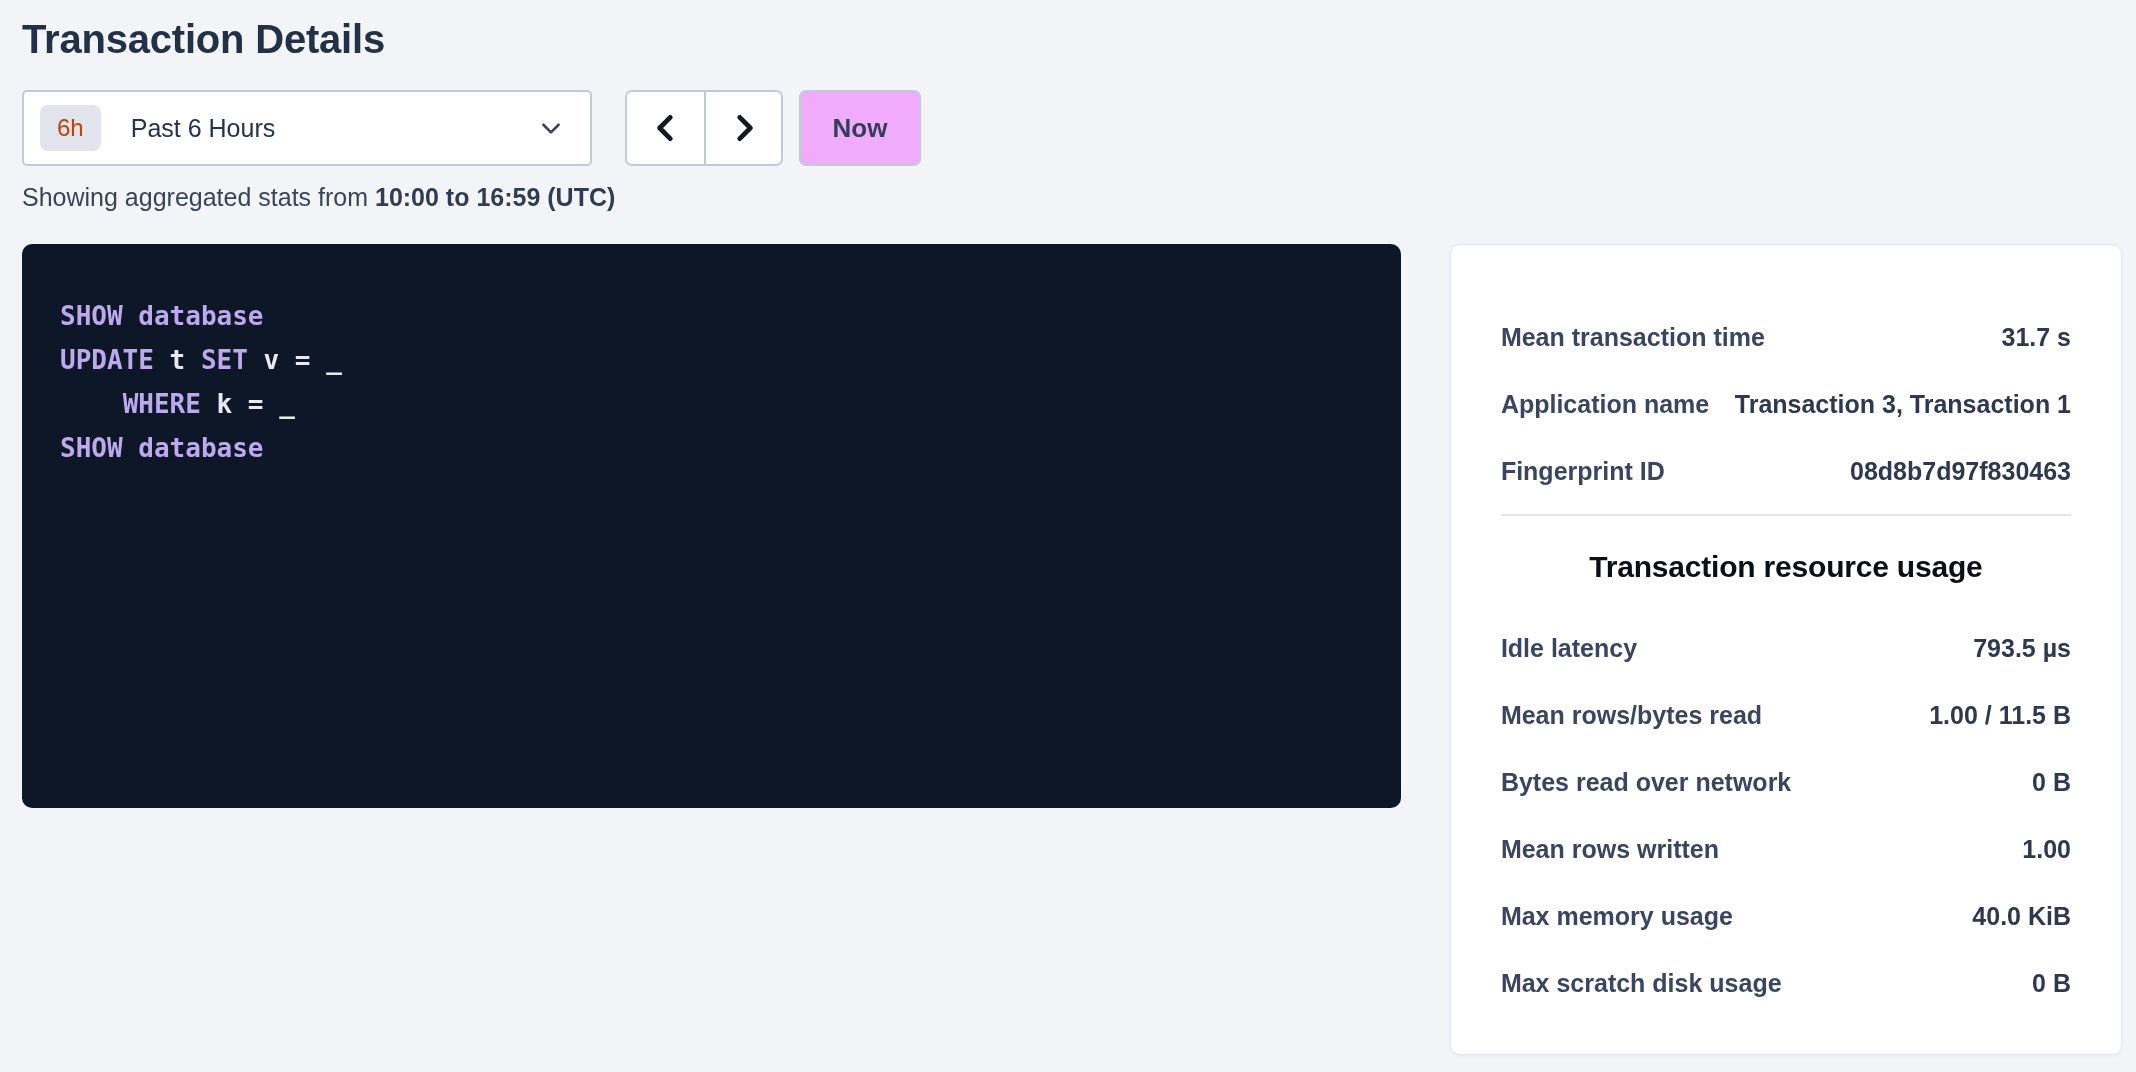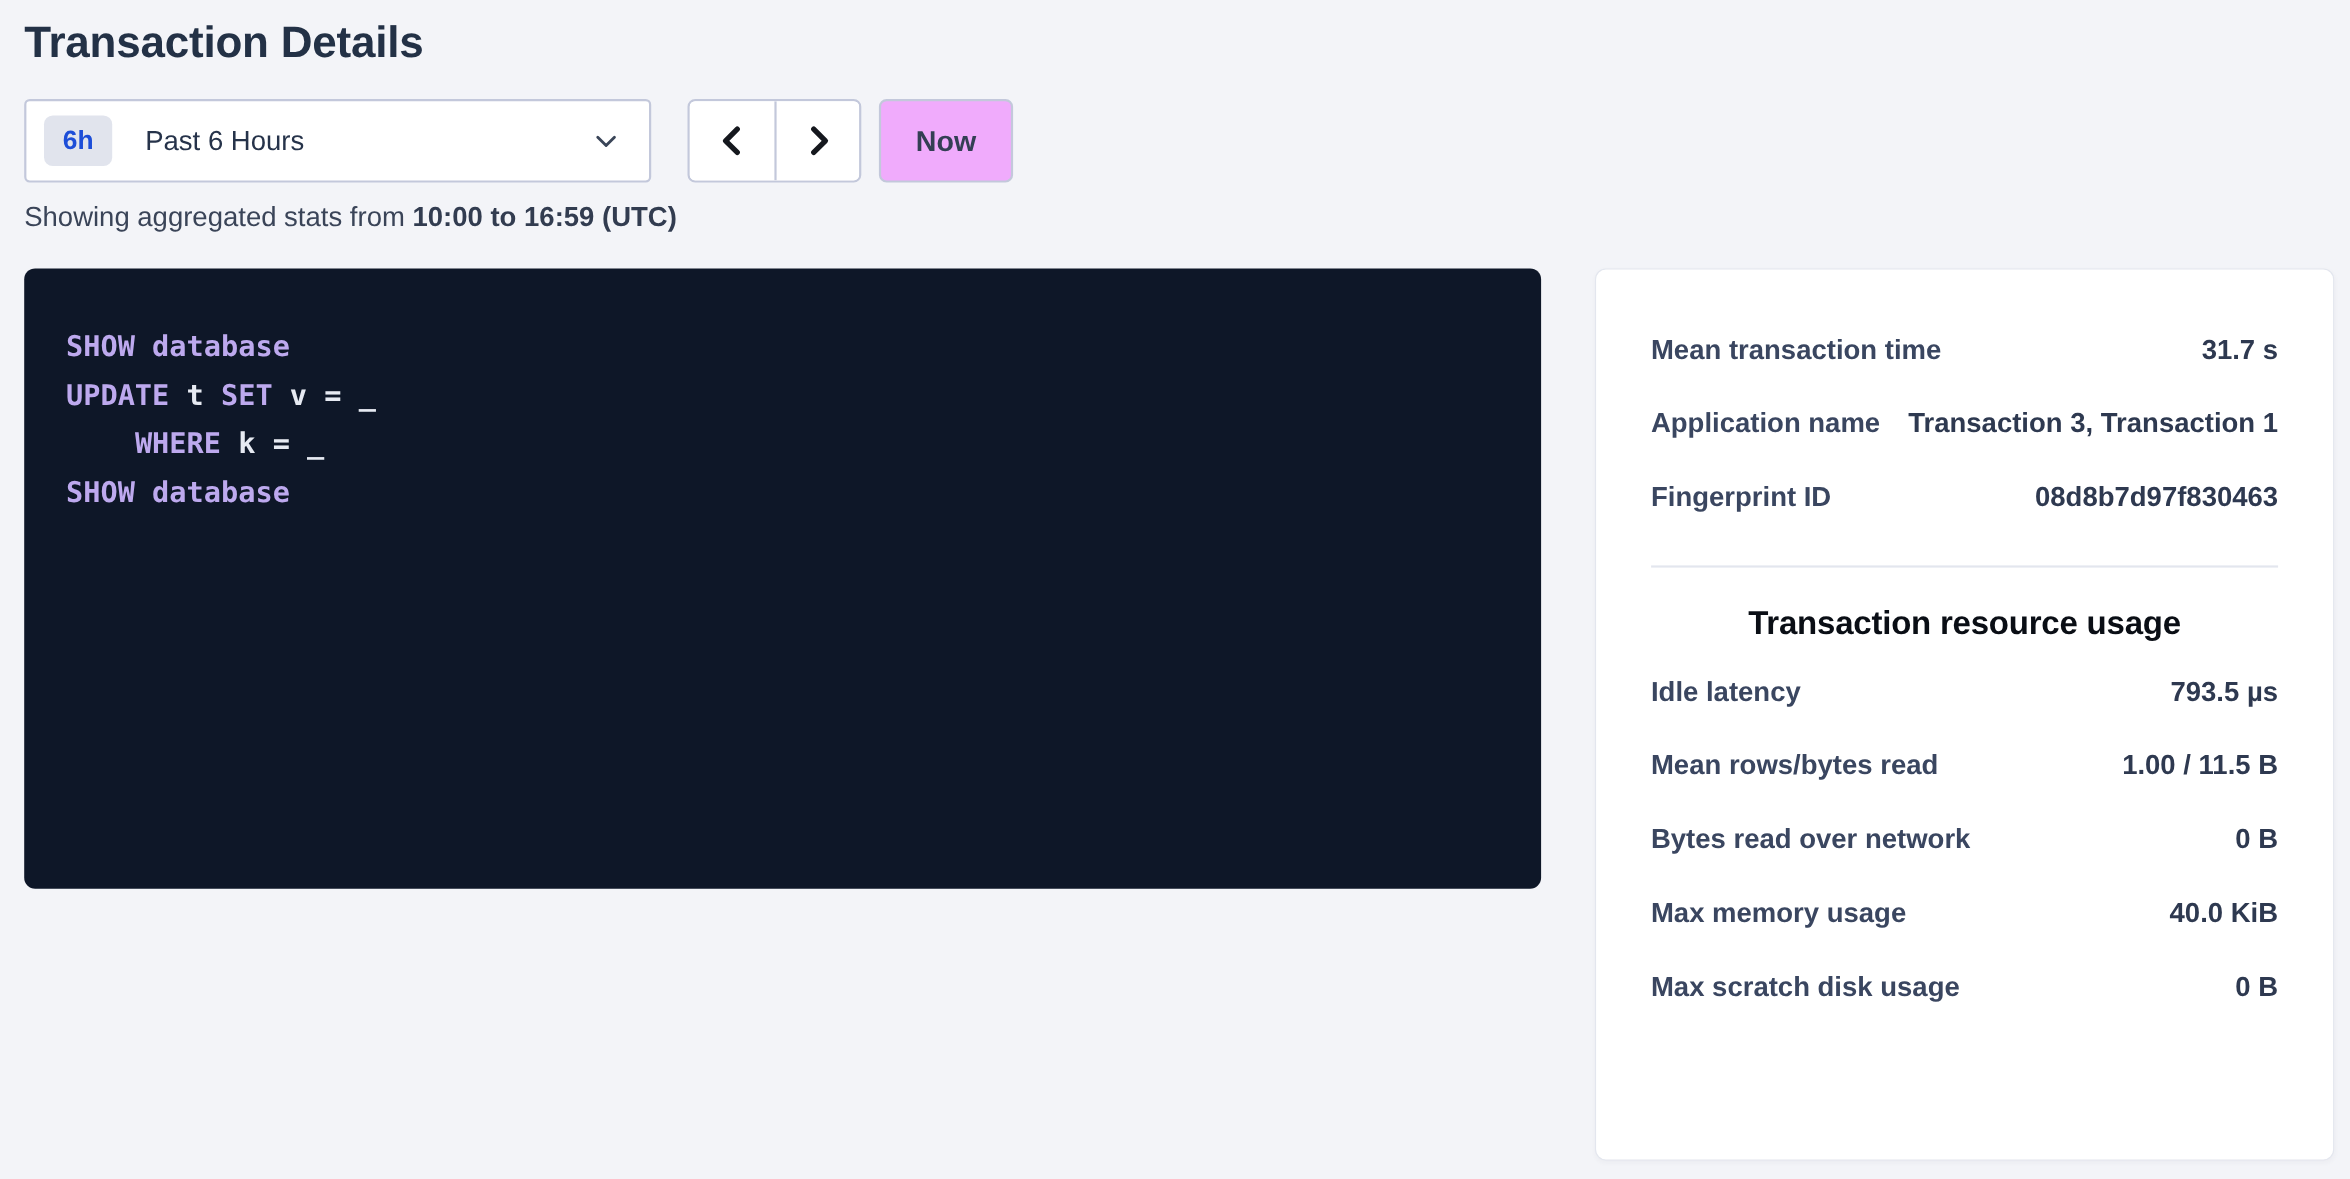--- a/index.html
+++ b/index.html
@@ -33,21 +33,21 @@
     margin:0 0 28px 0;font-size:40px;line-height:46px;font-weight:700;
     color:var(--title);letter-spacing:-0.2px;
   }
   .controls-row{display:flex;align-items:stretch;height:76px;}
   .time-dropdown{
     width:570px;background:#fff;border:2px solid var(--btn-border);
     border-radius:5px;display:flex;align-items:center;
     padding:0 26px 0 16px;cursor:pointer;
   }
   .time-badge{
-    background:var(--badge-bg);color:#1d4ed8;font-weight:700;font-size:24px;
+    background:var(--badge-bg);color:#c2410c;font-weight:400;font-size:24px;
     padding:11px 17px;border-radius:8px;margin-right:30px;line-height:1;
   }
   .time-label{flex:1;font-size:25px;color:#26334a;font-weight:400;}
   .arrow-group{
     margin-left:33px;display:flex;background:#fff;
     border:2px solid var(--btn-border);border-radius:7px;overflow:hidden;
   }
   .arrow-btn{
     width:77px;display:flex;align-items:center;justify-content:center;
     background:#fff;border:none;cursor:pointer;padding:0;
@@ -73,21 +73,21 @@
   }
   .code-line .kw{color:var(--kw);}
   .code-line .tx{color:var(--code-tx);}
   .side-panel{
     width:677px;height:811px;background:var(--panel-bg);
     border:1px solid var(--panel-border);border-radius:10px;
     padding:40px 50px 40px 50px;
     box-shadow:0 2px 5px rgba(40,50,80,0.04);
   }
   .stat-row{
-    display:flex;justify-content:space-between;align-items:center;
+    display:flex;justify-content:space-between;align-items:flex-end;
     height:67px;
   }
   .stat-label{font-size:25px;font-weight:700;color:var(--label);white-space:nowrap;}
   .stat-value{font-size:25px;font-weight:700;color:var(--value);text-align:right;white-space:nowrap;}
   .panel-divider{
     border:none;border-top:2px solid var(--divider);
     margin:28px 0 0 0;
   }
   .resource-heading{
     margin:32px 0 10px 0;font-size:30px;line-height:38px;font-weight:700;
@@ -169,20 +169,24 @@
           </div>
           <div class="stat-row">
             <span class="stat-label">Mean rows/bytes read</span>
             <span class="stat-value">1.00 / 11.5 B</span>
           </div>
           <div class="stat-row">
             <span class="stat-label">Bytes read over network</span>
             <span class="stat-value">0 B</span>
           </div>
           <div class="stat-row">
+            <span class="stat-label">Mean rows written</span>
+            <span class="stat-value">1.00</span>
+          </div>
+          <div class="stat-row">
             <span class="stat-label">Max memory usage</span>
             <span class="stat-value">40.0 KiB</span>
           </div>
           <div class="stat-row">
             <span class="stat-label">Max scratch disk usage</span>
             <span class="stat-value">0 B</span>
           </div>
         </div>
     </aside>
 

